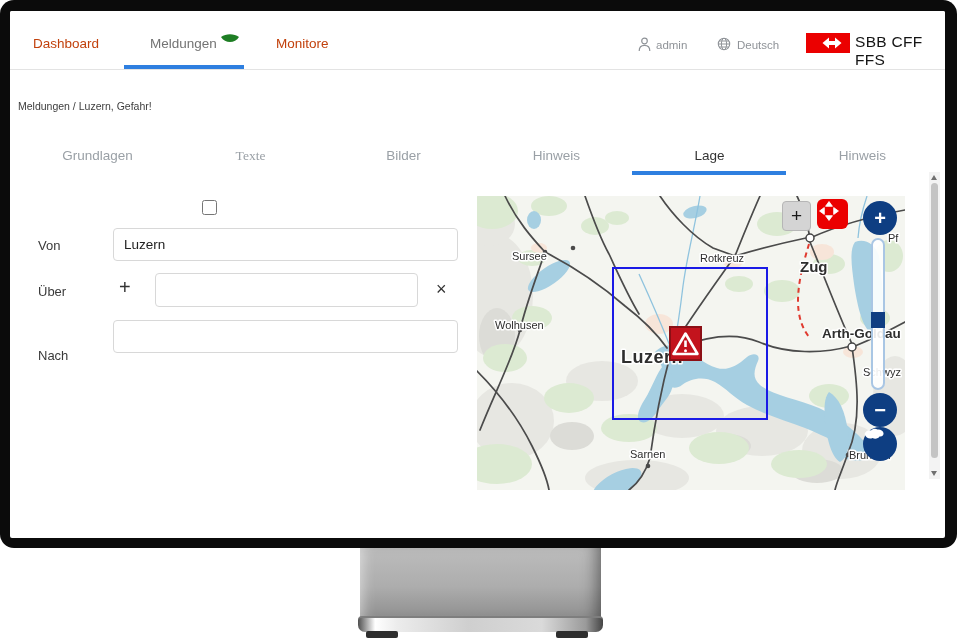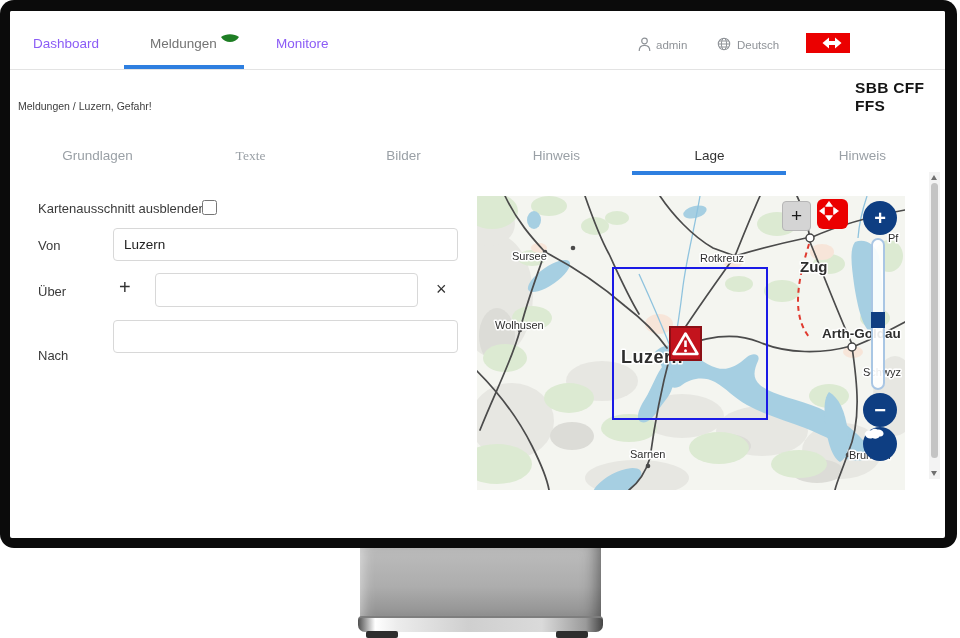--- a/index.html
+++ b/index.html
@@ -11,28 +11,28 @@
   .stand{position:absolute;left:360px;top:548px;width:241px;height:70px;
     background:linear-gradient(180deg,#bcbcbc 0%,#adadad 55%,#8f8f8f 100%);
     box-shadow:inset -14px 0 16px -10px rgba(0,0,0,.45), inset 12px 0 14px -10px rgba(255,255,255,.55);}
   .base{position:absolute;left:358px;top:616px;width:245px;height:16px;border-radius:4px 4px 7px 7px;border-top:2px solid #7e7e7e;box-sizing:border-box;
     background:linear-gradient(90deg,#4f4f4f 0%,#ffffff 7%,#ececec 16%,#cfcfcf 45%,#dadada 75%,#9a9a9a 93%,#454545 100%);}
   .foot{position:absolute;top:631px;height:7px;background:#2e2e2e;border-radius:2px;}
   .foot.l{left:366px;width:32px;} .foot.r{left:556px;width:32px;}
 
   
   .appheader{position:absolute;left:0;top:0;width:935px;height:58px;background:#fff;border-bottom:1px solid #e3e3e3;}
-  .navitem{position:absolute;top:25px;font-size:13.5px;color:#8b5cf6;cursor:pointer;}
+  .navitem{position:absolute;top:25px;font-size:13.5px;color:#c2410c;cursor:pointer;}
   .navitem.active{color:#737373;}
   .nav-underline{position:absolute;left:114px;top:54px;width:120px;height:4px;background:#2e7fe0;}
   .badge{position:absolute;left:210px;top:19px;width:20px;height:10px;}
   .hdr-right{position:absolute;top:28px;font-size:11.5px;color:#8f9398;}
   .hdr-ic{position:absolute;top:26px;}
   .brandbox{position:absolute;left:796px;top:22px;width:44px;height:20px;background:#eb0000;}
-  .brandtext{position:absolute;left:845px;top:22px;font-size:15.5px;font-weight:bold;color:#141414;letter-spacing:.3px;margin-top:46px;}
+  .brandtext{position:absolute;left:845px;top:22px;font-size:15.5px;font-weight:normal;color:#141414;letter-spacing:.3px;}
 
   
   .breadcrumb{position:absolute;left:8px;top:89px;font-size:10.5px;color:#3d3d3d;}
   .tab{position:absolute;top:137px;width:153px;text-align:center;font-size:13.5px;color:#9aa0a6;cursor:pointer;}
   .tab.active{color:#333;}
   .tab-underline{position:absolute;left:622px;top:160px;width:154px;height:4px;background:#2e7fe0;}
 
   
   .flabel{position:absolute;left:28px;font-size:13px;color:#3a3a3a;}
   .checkbox{position:absolute;left:192px;top:189px;width:15px;height:15px;margin:0;accent-color:#444;}
@@ -114,21 +114,20 @@
     <div class="breadcrumb">Meldungen / Luzern, Gefahr!</div>
 
     <span class="tab" style="left:11px;text-align:center;">Grundlagen</span>
     <span class="tab" style="left:164px;font-family:Liberation Serif, serif;">Texte</span>
     <span class="tab" style="left:317px;">Bilder</span>
     <span class="tab" style="left:470px;">Hinweis</span>
     <span class="tab active" style="left:623px;">Lage</span>
     <span class="tab" style="left:776px;">Hinweis</span>
     <div class="tab-underline"></div>
 
-    <span class="flabel" style="top:190px;">Kartenausschnitt ausblenden</span>
     <input type="checkbox" class="checkbox" style="">
 
     <span class="flabel" style="top:227px;">Von</span>
     <input class="tinput" style="left: 103px; top: 217px; width: 345px;" value="Luzern">
 
     <span class="flabel" style="top:273px;">Über</span>
     <button class="iconbtn" style="left:109px;top:266px;font-size:20px;font-weight:300;">+</button>
     <input class="tinput" style="left: 145px; top: 262px; width: 263px; height: 34px;" value="">
     <button class="iconbtn" style="left:426px;top:269px;font-size:18px;">×</button>
 

